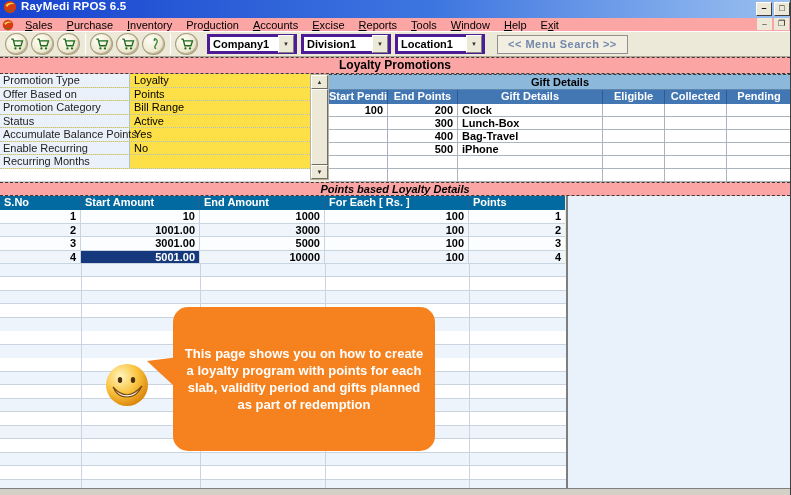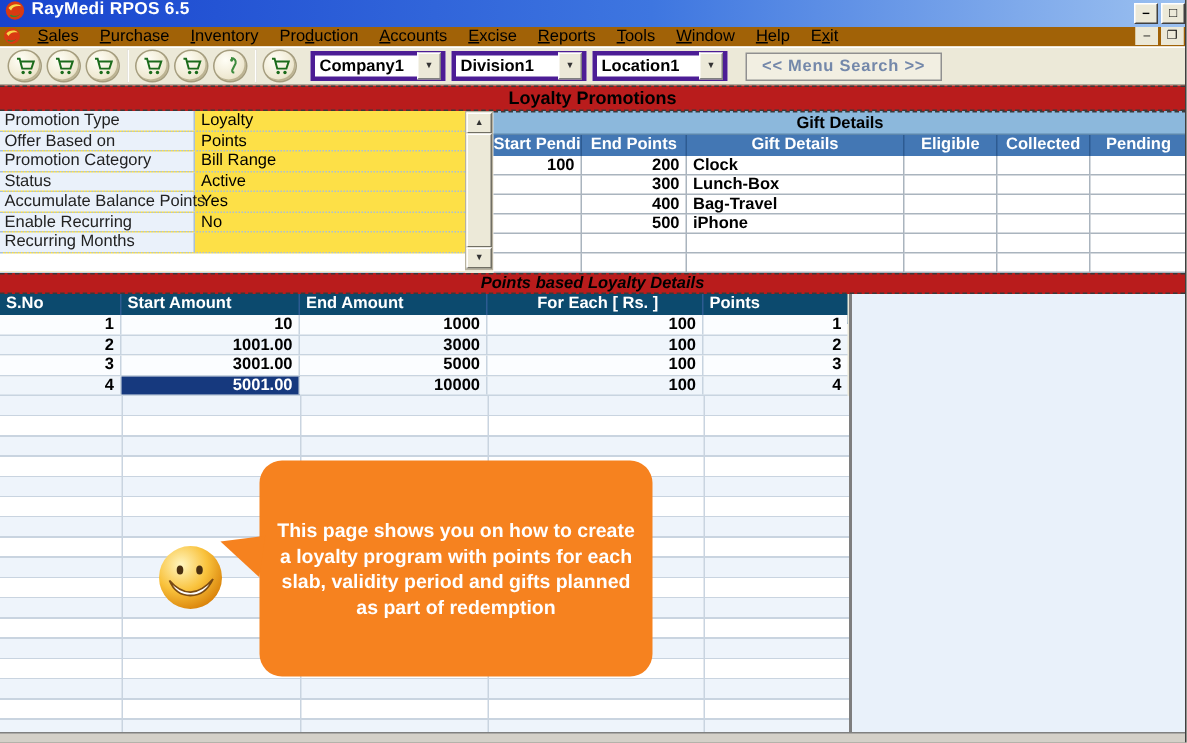--- a/index.html
+++ b/index.html
@@ -14,21 +14,21 @@
     background: linear-gradient(to right, #1743ce, #3e76e0 55%, #9cc1f0);
     display:flex; align-items:flex-start; padding-left:3px; }
   .title-text { color:#fff; font-weight:bold; font-size:11.5px; margin-left:4px; letter-spacing:.2px; }
   .win-btns { position:absolute; right:0; top:2px; display:flex; gap:2px; }
   .win-btn { width:16px; height:14px; background:#ECE9D8; color:#000;
     border:1px solid #fff; border-right-color:#404040; border-bottom-color:#404040;
     font-size:9px; line-height:11px; text-align:center; font-weight:bold; }
   .logo { width:14px; height:14px; display:inline-block; }
   
   .menubar { position:absolute; left:0; top:18px; right:0; height:13px;
-    background:#a16207; display:flex; }
+    background:#fca5a5; display:flex; align-items:center; }
   .menubar .logo { width:12px; height:12px; margin:0 4px 0 2px; }
   .menu-item { padding:0 7px; color:#000; cursor:default; white-space:nowrap; }
   .menu-item .key { text-decoration:underline; }
   .mdi-btns { position:absolute; right:1px; top:0; display:flex; gap:2px; }
   .mdi-btn { width:15px; height:12px; background:#ECE9D8; border:1px solid #ECE9D8;
     font-size:8px; line-height:10px; text-align:center; color:#000; }
   
   .toolbar { position:absolute; left:0; top:31px; right:0; height:26px;
     background:#ECE9D8; border-top:1px solid #fff; border-bottom:1px solid #ACA899;
     display:flex; align-items:center; padding-left:5px; }
@@ -40,21 +40,21 @@
   .combo { width:90px; height:20px; background:#fff; border:3px solid #4c1d95;
     display:flex; align-items:center; margin-right:4px; cursor:pointer; }
   .combo-text { flex:1; font-weight:bold; padding-left:3px; overflow:hidden; white-space:nowrap; }
   .combo-arrow { width:16px; height:18px; background:#ECE9D8; border:1px solid #fff;
     border-right-color:#808080; border-bottom-color:#808080;
     font-size:6px; line-height:17px; text-align:center; color:#333; }
   .menu-search { margin-left:8px; height:19px; padding:0 10px; line-height:17px;
     background:#f2efe2; border:1px solid #909090; color:#7488aa; font-weight:bold;
     letter-spacing:.5px; cursor:pointer; }
   
-  .section-head { position:absolute; background:#b91c1c; color:#000; font-weight:bold;
+  .section-head { position:absolute; background:#fca5a5; color:#000; font-weight:bold;
     text-align:center; border-top:1px dashed #3a3a3a; border-bottom:1px dashed #3a3a3a; }
   .loyalty-head { left:0; right:0; top:57px; height:17px; line-height:15px; font-size:12px; }
   .points-head  { left:0; right:0; top:182px; height:14px; line-height:12px;font-style:italic; }
   
   .prop-grid { position:absolute; left:0; top:74px; width:310px; height:108px;
     background:#fde047; display:flex; flex-direction:column; border-bottom:1px solid #c9d4e0; }
   .prop-row { display:flex; height:13.5px; border-bottom:1px dotted #A9C0D6; }
   .prop-label { width:130px; background:#EAF1FA; border-right:1px solid #A9C0D6;
     padding-left:3px; color:#222; line-height:12.5px; white-space:nowrap; }
   .prop-value { flex:1; padding-left:4px; color:#000; line-height:12.5px; }
@@ -76,31 +76,31 @@
     border-right:1px solid #2d5b91; overflow:hidden; white-space:nowrap; }
   .gift-row { display:flex; height:13px; background:#fff; }
   .gift-row .cell { border-right:1px solid #AAB4BE; border-bottom:1px solid #AAB4BE;
     line-height:12px; overflow:hidden; white-space:nowrap; }
   .gc1 { width:59px; } .gc2 { width:70px; } .gc3 { width:145px; }
   .gc4 { width:62px; } .gc5 { width:62px; } .gc6 { width:64px; border-right:none !important; }
   .num { text-align:right; padding-right:4px; font-weight:bold; }
   .gift-name { text-align:left; padding-left:4px; font-weight:bold; }
   
   .points-colhead { position:absolute; left:0; top:196px; width:565px; height:20px;
-    background:#0c4a6e; display:flex; border-bottom:1px solid #2d5b91; }
+    background:#0369a1; display:flex; border-bottom:1px solid #2d5b91; }
   .points-colhead .cell { color:#fff; font-weight:bold; padding-left:4px; line-height:13px;
     border-right:1px solid #2d5b91; white-space:nowrap; overflow:hidden; }
   .points-rows { position:absolute; left:0; top:210px; width:565px; }
   .points-row { display:flex; height:13.5px; border-bottom:1px solid #C8D4E0; }
   .points-row:nth-child(odd)  { background:#FBFDFF; }
   .points-row:nth-child(even) { background:#EFF5FB; }
   .points-row .cell { text-align:right; padding-right:4px; font-weight:bold; color:#000;
     line-height:12.5px; border-right:1px solid #C8D4E0; }
   .pc1 { width:81px; } .pc2 { width:119px; } .pc3 { width:125px; }
-  .pc4 { width:144px;text-align:center; } .pc5 { width:96px; border-right:none !important; }
+  .pc4 { width:144px; } .pc5 { width:96px; border-right:none !important; }
   .sel { background:#16397E; color:#fff !important; }
   
   .grid-filler { position:absolute; left:0; top:264px; width:566px; height:224px;
     background: repeating-linear-gradient(to bottom,
       #EEF4FB 0px, #EEF4FB 12.5px, #C9D4E0 12.5px, #C9D4E0 13.5px,
       #FFFFFF 13.5px, #FFFFFF 26px, #C9D4E0 26px, #C9D4E0 27px); }
   .vline { position:absolute; top:0; bottom:0; width:1px; background:#C9D4E0; }
   .right-panel { position:absolute; left:566px; top:196px; width:225px; height:292px;
     background:#E9F1FA; border-left:2px solid #7E7E7E; }
   .bottom-strip { position:absolute; left:0; bottom:0; right:0; height:7px;

